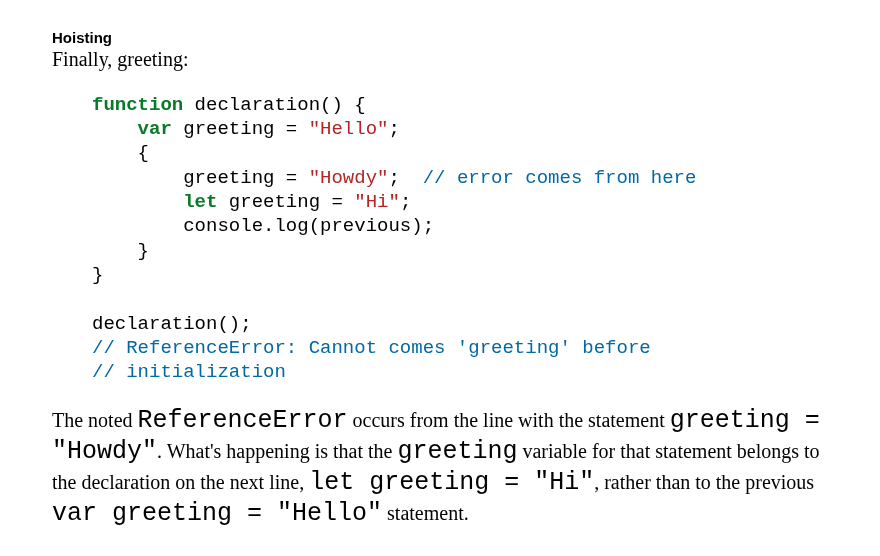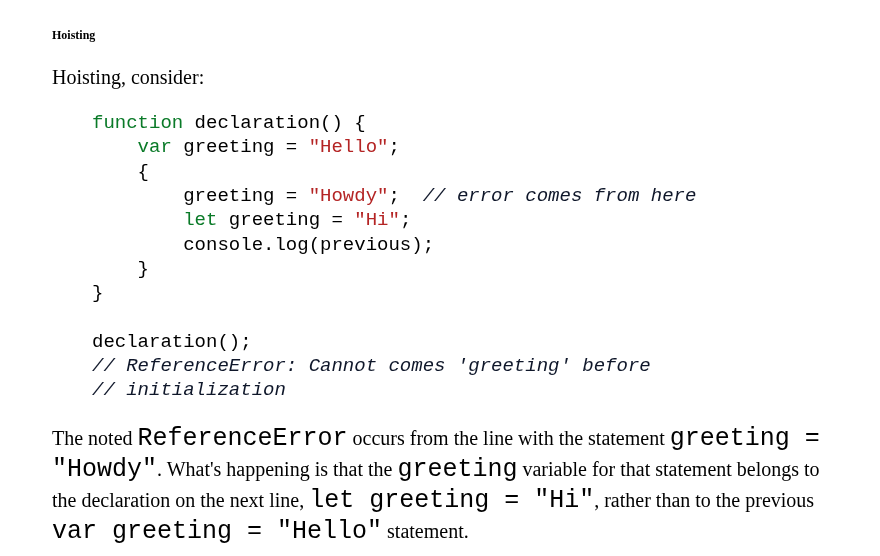--- a/index.html
+++ b/index.html
@@ -11,54 +11,53 @@
     width: 880px;
     height: 556px;
     box-sizing: border-box;
     padding: 28px 48px 0 52px;
     font-family: Georgia, "Times New Roman", serif;
     color: #000;
     font-size: 19px;
     line-height: 1.28;
   }
   .heading {
-    font-family: Liberation Serif, serif;
+    font-family: Liberation Sans, sans-serif;
     font-weight: 700;
-    font-size: 12px;
-    margin-bottom: 22px;
+    font-size: 15px;
   }
   .intro {
     font-size: 20px;
     margin-bottom: 20px;
   }
   pre.code {
     font-family: "Courier New", Courier, monospace;
     font-size: 19px;
     line-height: 1.28;
     margin: 0 0 20px 40px;
     white-space: pre;
   }
-  .kw  { color: #0a7a28; font-weight: normal; }   
+  .kw  { color: #0a7a28; font-weight: bold; }   
   .str { color: #b42424; }                      
-  .cmt { color: #0f172a; font-style: italic; }  
+  .cmt { color: #0369a1; }  
   .para {
     font-size: 20px;
     line-height: 1.25;
   }
   .mono {
     font-family: "Courier New", Courier, monospace;
     font-size: 25px;
   }
 </style>
 </head>
 <body>
 
 <div class="heading">Hoisting</div>
 
-<div class="intro">Hoisting, consider:</div>
+<div class="intro">Finally, greeting:</div>
 
 <pre class="code"><span class="kw">function</span><span> declaration() {</span>
     <span class="kw">var</span><span> greeting = </span><span class="str">"Hello"</span><span>;</span>
     <span>{</span>
         <span>greeting = </span><span class="str">"Howdy"</span><span>;  </span><span class="cmt">// error comes from here</span>
         <span class="kw">let</span><span> greeting = </span><span class="str">"Hi"</span><span>;</span>
         <span>console.log(previous);</span>
     <span>}</span>
 <span>}</span>
 <span></span>

